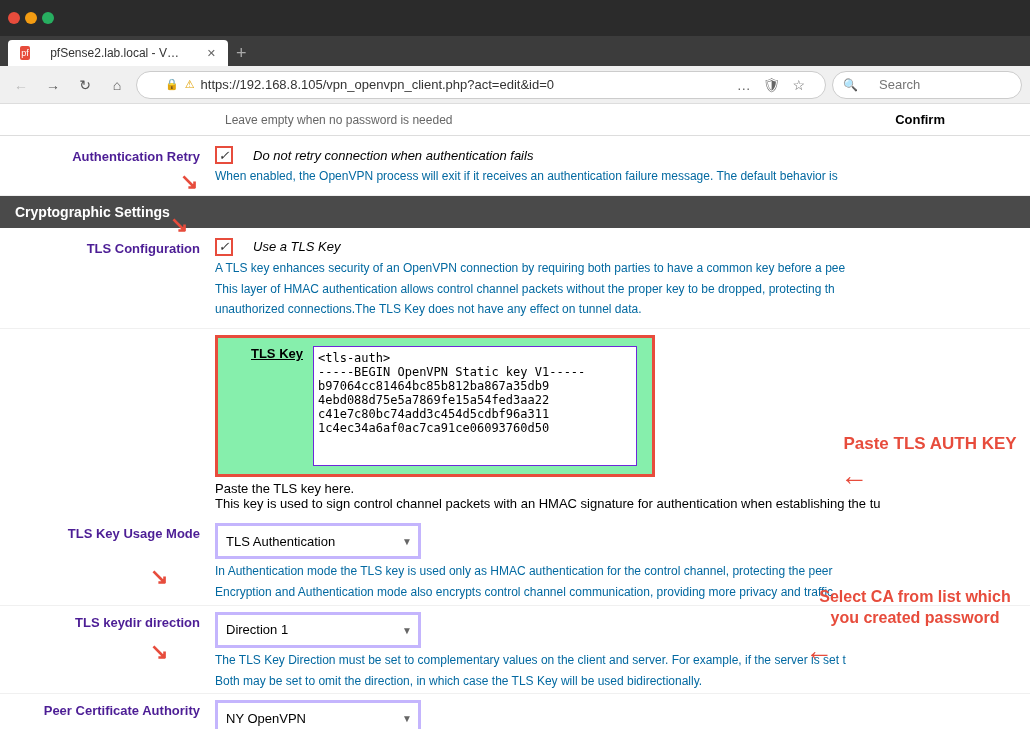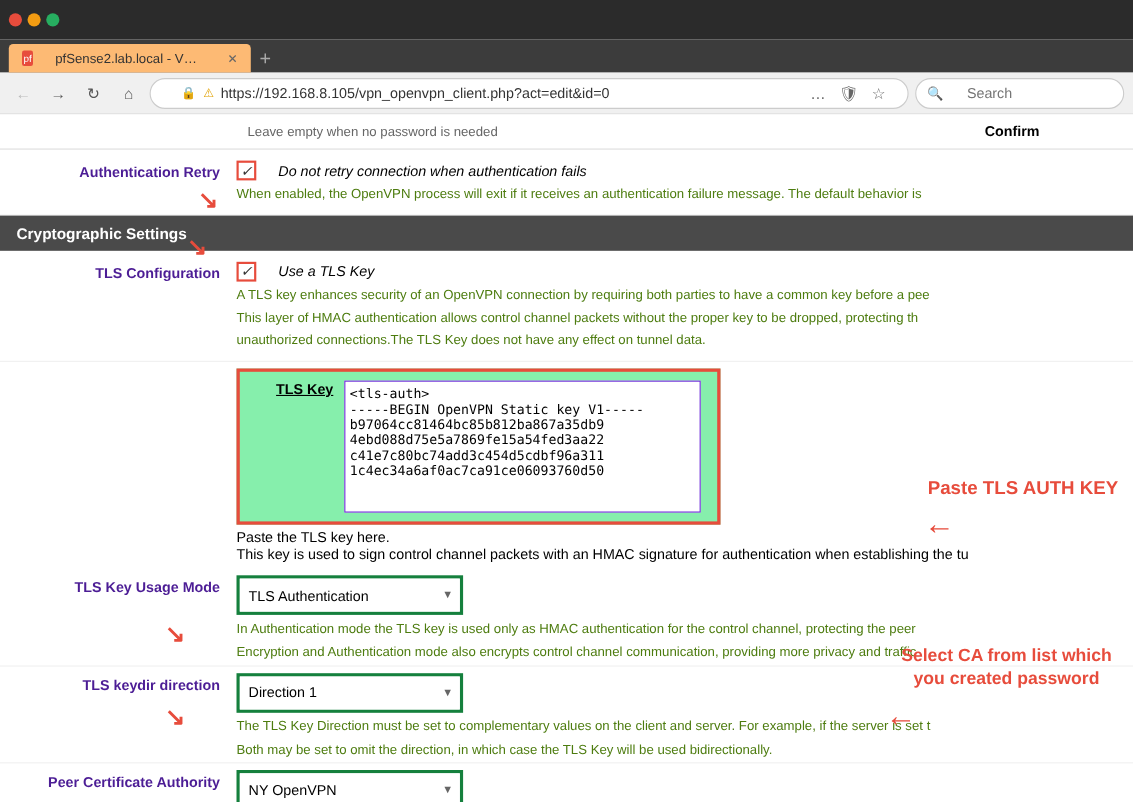--- a/index.html
+++ b/index.html
@@ -22,21 +22,21 @@
       gap: 6px;
     }
     .tab-bar {
       background: #3c3c3c;
       height: 30px;
       display: flex;
       align-items: flex-end;
       padding: 0 8px;
     }
     .tab-active {
-      background: #fdba74;
+      background: #ffffff;
       height: 26px;
       padding: 0 12px;
       display: flex;
       align-items: center;
       border-radius: 4px 4px 0 0;
       font-size: 12px;
       color: #333;
       gap: 20px;
       max-width: 220px;
     }
@@ -166,21 +166,21 @@
       font-size: 13px;
       color: #4c1d95;
     }
     .form-label.underline {
     }
     .form-content {
       flex: 1;
     }
     .form-content .hint {
       font-size: 12px;
-      color: #4d7c0f;
+      color: #0369a1;
       margin-top: 4px;
       line-height: 1.4;
     }
 
     
     .checkbox-row {
       display: flex;
       align-items: center;
       gap: 20px;
       font-style: italic;
@@ -238,21 +238,21 @@
       border: 1px solid #6d28d9;
       font-family: monospace;
       font-size: 12px;
       padding: 4px;
       resize: none;
       overflow-y: scroll;
     }
 
     
     .styled-select-wrapper {
-      border: 3px solid #15803d;
+      border: 3px solid #c4b5fd;
       display: inline-block;
     }
     .styled-select {
       height: 30px;
       padding: 0 8px;
       border: none;
       background: #fff;
       font-size: 13px;
       min-width: 200px;
       cursor: pointer;

